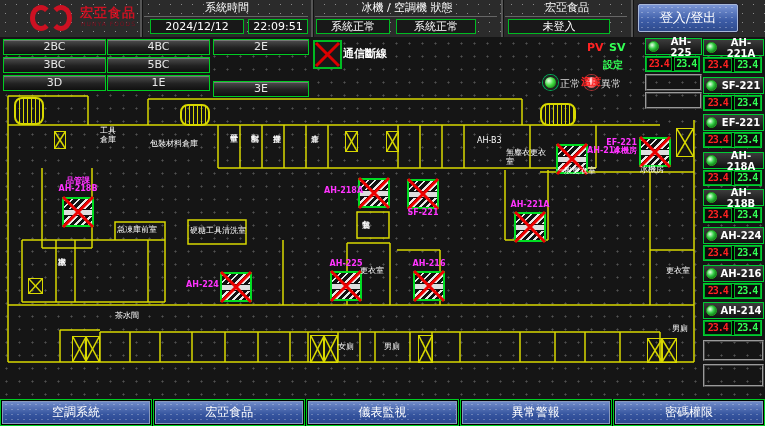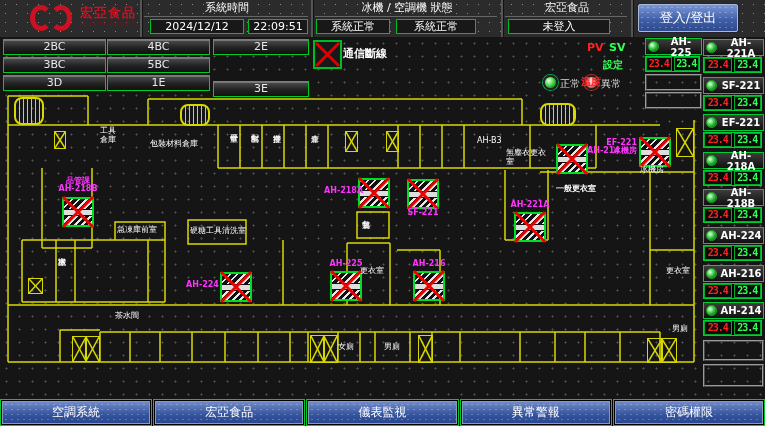--- a/index.html
+++ b/index.html
@@ -315,21 +315,21 @@
         <div class="ulabel" style="left: 605px; top: 102px; width: 32px; text-align: right;">EF-221
 冰機房</div>
         <div class="rlabel" style="left: 100px; top: 89px; width: 20px;">工具倉庫</div>
         <div class="rlabel" style="left: 150px; top: 102px; white-space: nowrap;">包裝材料倉庫</div>
         <div class="rlabel v" style="left: 229px; top: 91px; white-space: nowrap;">秤量室</div>
         <div class="rlabel v" style="left: 250px; top: 91px; white-space: nowrap;">配料室</div>
         <div class="rlabel v" style="left: 272px; top: 91px; white-space: nowrap;">攪拌室</div>
         <div class="rlabel v" style="left: 310px; top: 91px; white-space: nowrap;">倉庫</div>
         <div class="rlabel" style="left: 477px; top: 99px; white-space: nowrap;">AH-B3</div>
         <div class="rlabel" style="left: 506px; top: 111px; width: 46px;">無塵衣更衣室</div>
-        <div class="rlabel" style="left: 556px; top: 147px; white-space: nowrap; font-weight: bold;">一般更衣室</div>
+        <div class="rlabel" style="left: 556px; top: 129px; white-space: nowrap;">一般更衣室</div>
         <div class="rlabel" style="left: 640px; top: 128px; white-space: nowrap;">冰機房</div>
         <div class="rlabel" style="left: 117px; top: 188px; white-space: nowrap;">急凍庫前室</div>
         <div class="rlabel" style="left: 190px; top: 189px; width: 56px;">硬糖工具清洗室</div>
         <div class="rlabel" style="left: 360px; top: 229px; white-space: nowrap;">更衣室</div>
         <div class="rlabel v" style="left: 361px; top: 177px; white-space: nowrap;">包裝室</div>
         <div class="rlabel v" style="left: 57px; top: 214px; white-space: nowrap;">冰機室</div>
         <div class="rlabel" style="left: 115px; top: 274px; white-space: nowrap;">茶水間</div>
         <div class="rlabel" style="left: 338px; top: 305px; white-space: nowrap;">女廁</div>
         <div class="rlabel" style="left: 384px; top: 305px; white-space: nowrap;">男廁</div>
         <div class="rlabel" style="left: 666px; top: 229px; white-space: nowrap;">更衣室</div>

